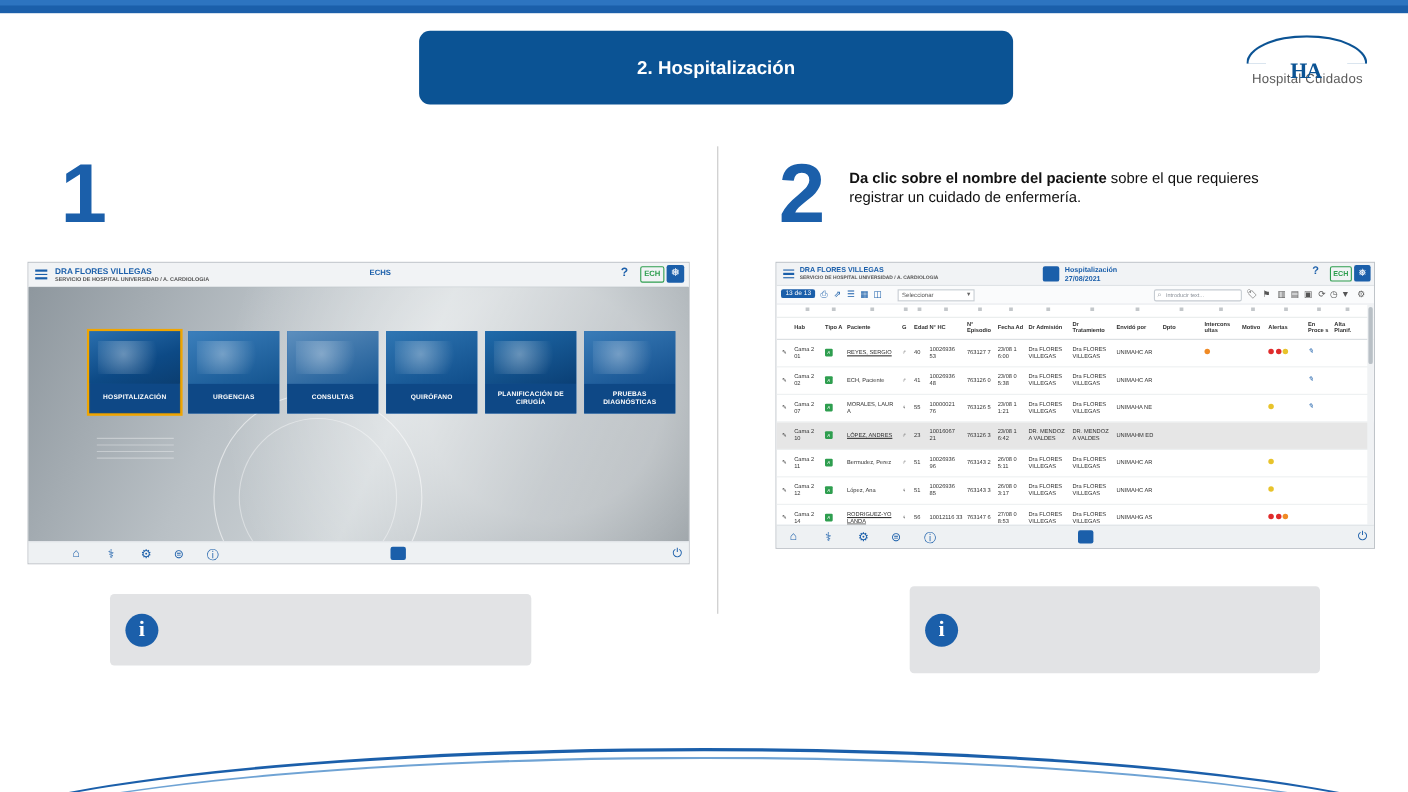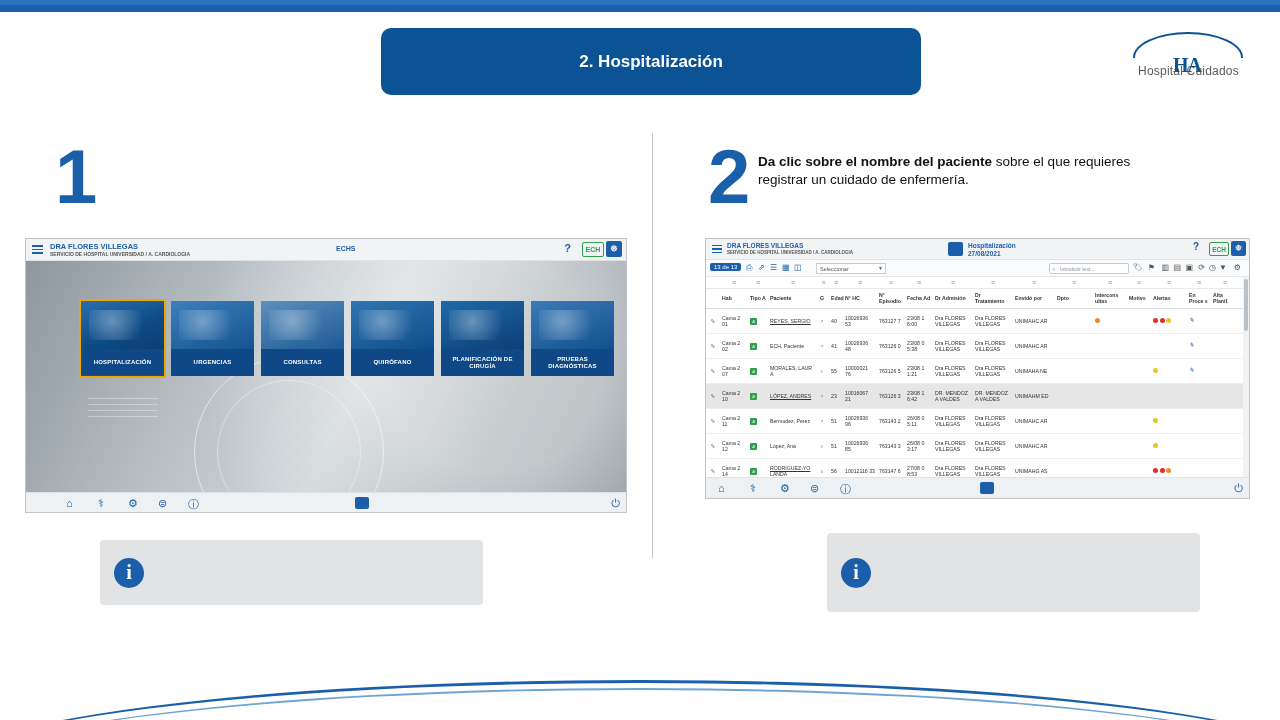--- a/index.html
+++ b/index.html
@@ -217,21 +217,21 @@
 </div>
 
 <div class="divider"></div>
 
 <div class="step" style="left:55px; top:143px; width:560px; height:90px;">
   <div class="num" style="left:0; top:4px;">1</div>
 </div>
 
 <div class="step" style="left:708px; top:143px; width:500px; height:90px;">
   <div class="num" style="left:0; top:4px;">2</div>
-  <div class="txt" style="left:50px; top:10px; width:420px;">
+  <div class="txt" style="left:64px; top:10px; width:420px;">
     <b>Da clic sobre el nombre del paciente</b> sobre el que requieres registrar un cuidado de enfermería.
   </div>
 </div>
 
 <div class="ss" id="ss1">
   <div class="s1-head">
     <div class="ham">
         <i></i>
         <i></i>
         <i></i>

